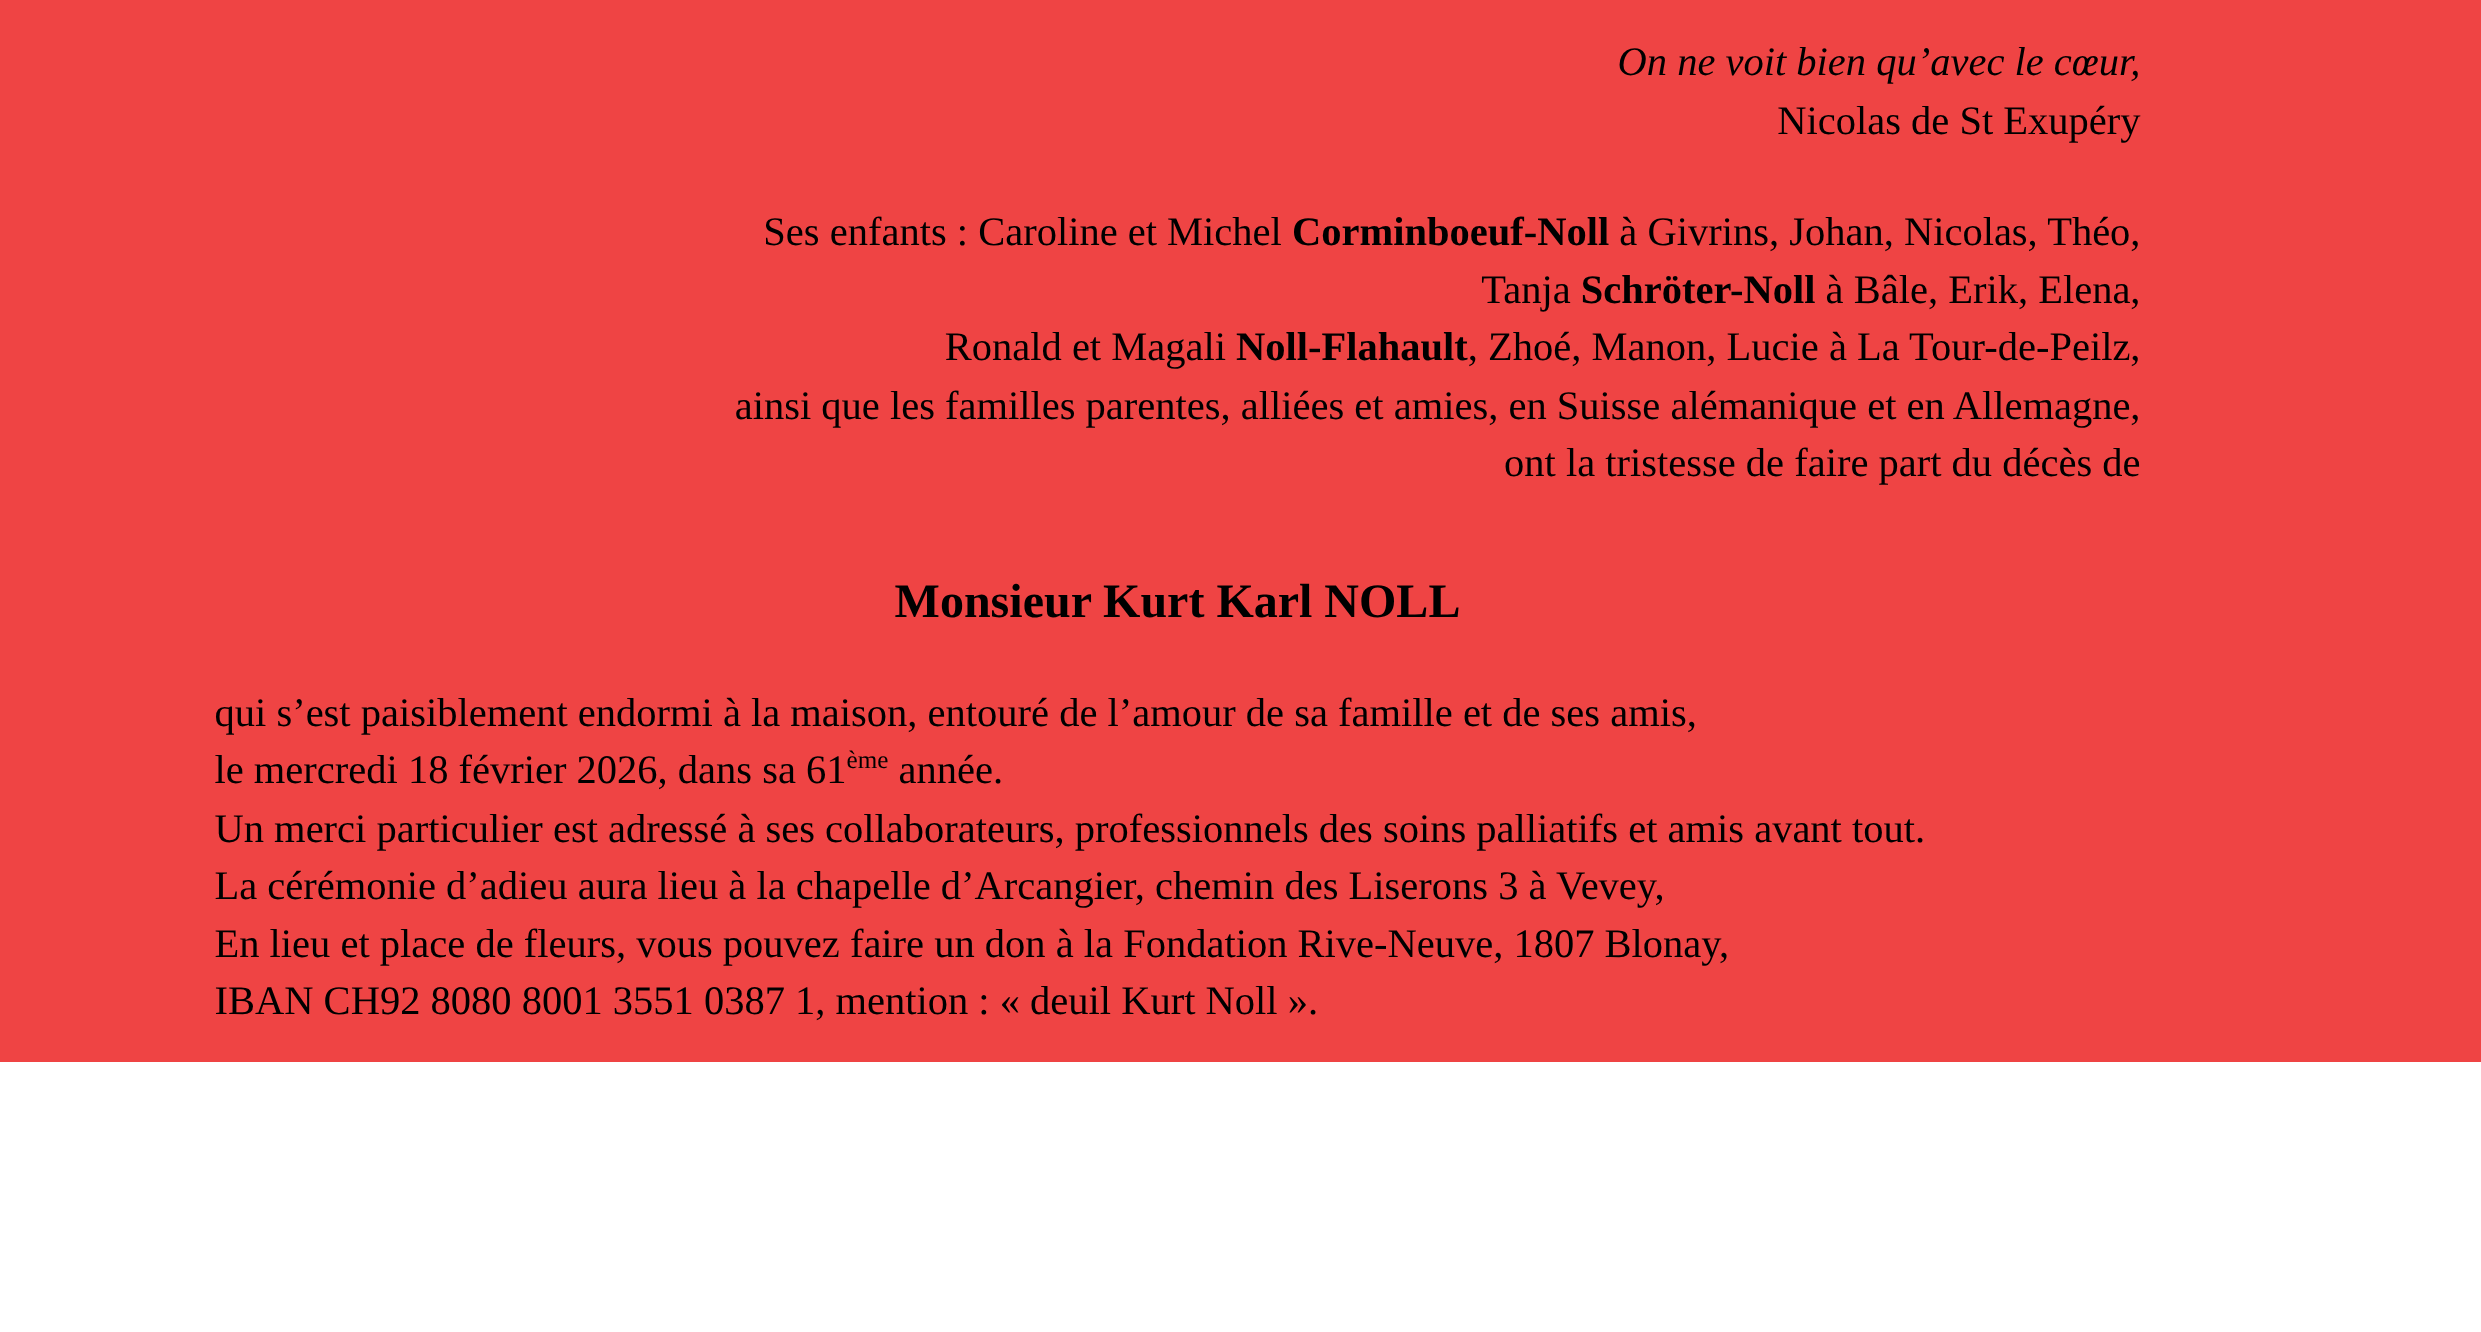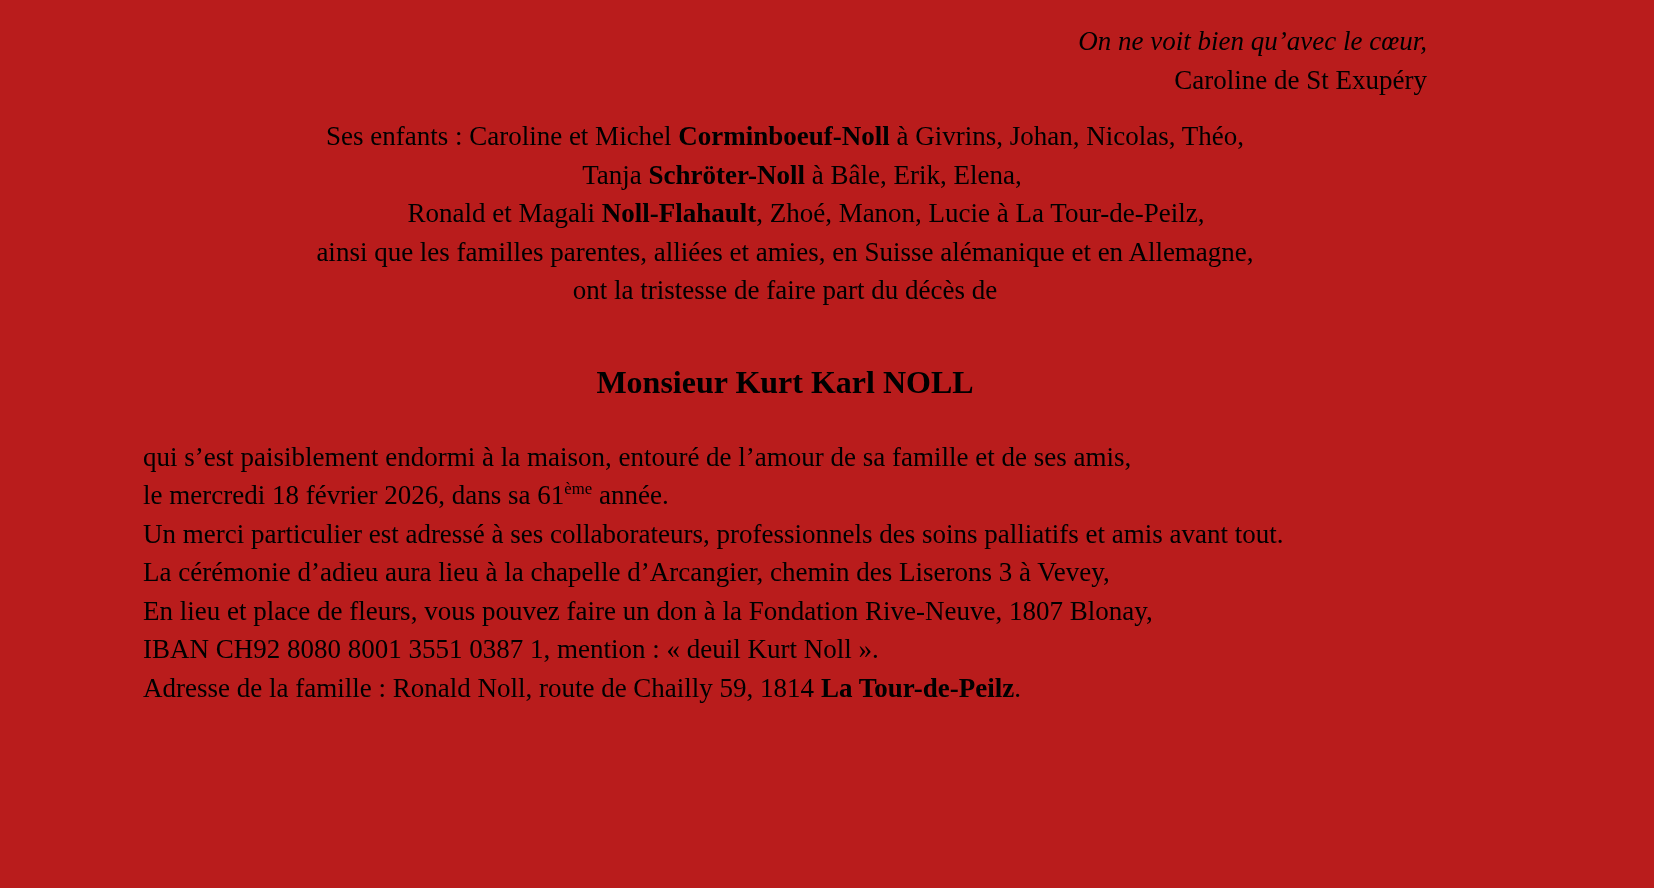--- a/index.html
+++ b/index.html
@@ -3,39 +3,39 @@
 <meta charset="utf-8">
 <style>
   html, body {
     margin: 0;
     padding: 0;
     background: #ffffff;
   }
   .page {
     position: relative;
     width: 1654px;
-    height: 888px;
-    background: #b91c1c;
+    height: 708px;
+    background: #ef4444;
     color: #000000;
     font-family: "Liberation Serif", "DejaVu Serif", serif;
     font-size: 27px;
     line-height: 38.5px;
     box-sizing: border-box;
     padding: 22px 227px 0 143px;
     overflow: hidden;
   }
   .quote-block {
     text-align: right;
   }
   .quote-line.italic {
     font-style: italic;
   }
   .intro-block {
-    margin-top: 18px;
-    text-align: center;
+    margin-top: 36px;
+    text-align: right;
   }
   .body-block {
     margin-top: 36px;
     text-align: left;
   }
   .line {
     white-space: nowrap;
   }
   .line.indent-1 { padding-left: 34px; }
   .line.indent-2 { padding-left: 42px; }
@@ -54,36 +54,35 @@
     font-family: Liberation Serif, serif;
   }
 </style>
 </head>
 <body>
 
 <div class="page">
 
   <div class="quote-block">
     <div class="quote-line italic">On ne voit bien qu’avec le cœur,</div>
-    <div class="quote-line">Caroline de St Exupéry</div>
+    <div class="quote-line">Nicolas de St Exupéry</div>
   </div>
 
   <div class="intro-block">
       <div class="line"><span>Ses enfants : Caroline et Michel </span><b>Corminboeuf-Noll</b><span> à Givrins, Johan, Nicolas, Théo,</span></div>
       <div class="line indent-1"><span>Tanja </span><b>Schröter-Noll</b><span> à Bâle, Erik, Elena,</span></div>
       <div class="line indent-2"><span>Ronald et Magali </span><b>Noll-Flahault</b><span>, Zhoé, Manon, Lucie à La Tour-de-Peilz,</span></div>
       <div class="line"><span>ainsi que les familles parentes, alliées et amies, en Suisse alémanique et en Allemagne,</span></div>
       <div class="line"><span>ont la tristesse de faire part du décès de</span></div>
     </div>
 
   <h1 class="deceased-title">Monsieur Kurt Karl NOLL</h1>
 
   <div class="body-block">
       <div class="line"><span>qui s’est paisiblement endormi à la maison, entouré de l’amour de sa famille et de ses amis,</span></div>
       <div class="line"><span>le mercredi 18 février 2026, dans sa 61</span><sup>ème</sup><span> année.</span></div>
       <div class="line"><span>Un merci particulier est adressé à ses collaborateurs, professionnels des soins palliatifs et amis avant tout.</span></div>
       <div class="line"><span>La cérémonie d’adieu aura lieu à la chapelle d’Arcangier, chemin des Liserons 3 à Vevey,</span></div>
       <div class="line"><span>En lieu et place de fleurs, vous pouvez faire un don à la Fondation Rive-Neuve, 1807 Blonay,</span></div>
       <div class="line"><span>IBAN CH92 8080 8001 3551 0387 1, mention : « deuil Kurt Noll ».</span></div>
-      <div class="line"><span>Adresse de la famille : Ronald Noll, route de Chailly 59, 1814 </span><b>La Tour-de-Peilz</b><span>.</span></div>
     </div>
 
 </div>
 
 </body></html>

